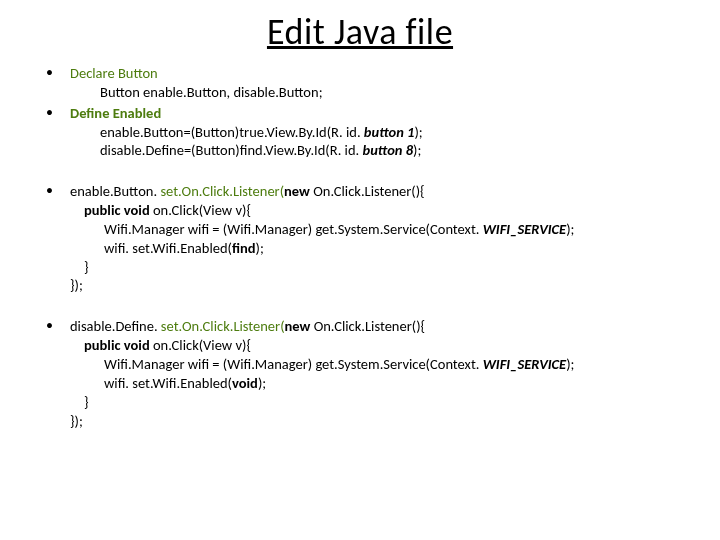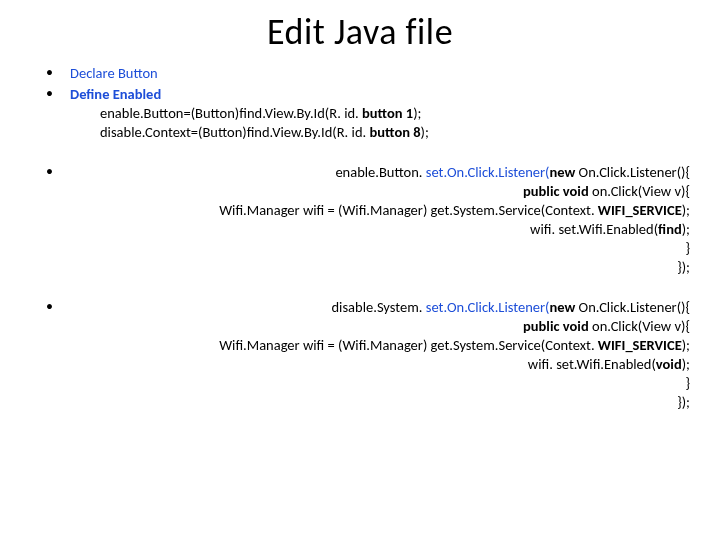--- a/index.html
+++ b/index.html
@@ -15,68 +15,69 @@
     padding: 10px 30px 10px 30px;
   }
   .title {
     font-size: 36px;
     font-weight: 400;
     text-align: center;
     margin-bottom: 10px;
     margin-left: 110px;
     margin-right: 110px;
     letter-spacing: 0.5px;
+    text-decoration: underline;
   }
   .bullet-list {
     list-style: none;
     font-size: 14.5px;
     line-height: 1.3;
   }
   .bullet-list > li {
     position: relative;
     padding-left: 40px;
     margin-bottom: 2px;
   }
   .bullet-list > li::before {
     content: "•";
     position: absolute;
     left: 16px;
     top: 0;
     font-size: 14px;
   }
   .bullet-list > li.spaced {
     margin-top: 22px;
-    text-align: right;
   }
-  .red { color: #1d4ed8; }
+  .red { color: #4d7c0f; }
   .bold { font-weight: bold; }
-  .italic { }
+  .italic { font-style: italic; }
   .indent1 { padding-left: 30px; display: block; }
   .indent2 { padding-left: 14px; display: block; }
   .indent3 { padding-left: 34px; display: block; }
 </style>
 </head>
 <body>
 
 <div class="slide">
   <h1 class="title">Edit Java file</h1>
 
   <ul class="bullet-list">
 
     <li>
       <span class="red">Declare Button</span>
+      <span class="indent1">Button enable.Button, disable.Button;</span>
     </li>
 
     <li>
       <span class="red bold">Define Enabled</span>
       <span class="indent1">
-        <span>enable.Button=(Button)find.View.By.Id(R. id. </span><span class="bold italic">button 1</span><span>);</span>
+        <span>enable.Button=(Button)true.View.By.Id(R. id. </span><span class="bold italic">button 1</span><span>);</span>
       </span>
       <span class="indent1">
-        <span>disable.Context=(Button)find.View.By.Id(R. id. </span><span class="bold italic">button 8</span><span>);</span>
+        <span>disable.Define=(Button)find.View.By.Id(R. id. </span><span class="bold italic">button 8</span><span>);</span>
       </span>
     </li>
 
     <li class="spaced">
       <span>
         <span>enable.Button. </span><span class="red">set.On.Click.Listener(</span><span class="bold">new </span><span>On.Click.Listener(){</span>
       </span>
       <span class="indent2">
         <span class="bold">public void </span><span>on.Click(View v){</span>
       </span>
@@ -85,21 +86,21 @@
       </span>
       <span class="indent3">
         <span>wifi. set.Wifi.Enabled(</span><span class="bold">find</span><span>);</span>
       </span>
       <span class="indent2">}</span>
       <span style="display:block">});</span>
     </li>
 
     <li class="spaced">
       <span>
-        <span>disable.System. </span><span class="red">set.On.Click.Listener(</span><span class="bold">new </span><span>On.Click.Listener(){</span>
+        <span>disable.Define. </span><span class="red">set.On.Click.Listener(</span><span class="bold">new </span><span>On.Click.Listener(){</span>
       </span>
       <span class="indent2">
         <span class="bold">public void </span><span>on.Click(View v){</span>
       </span>
       <span class="indent3">
         <span>Wifi.Manager wifi = (Wifi.Manager) get.System.Service(Context. </span><span class="bold italic">WIFI_SERVICE</span><span>);</span>
       </span>
       <span class="indent3">
         <span>wifi. set.Wifi.Enabled(</span><span class="bold">void</span><span>);</span>
       </span>

